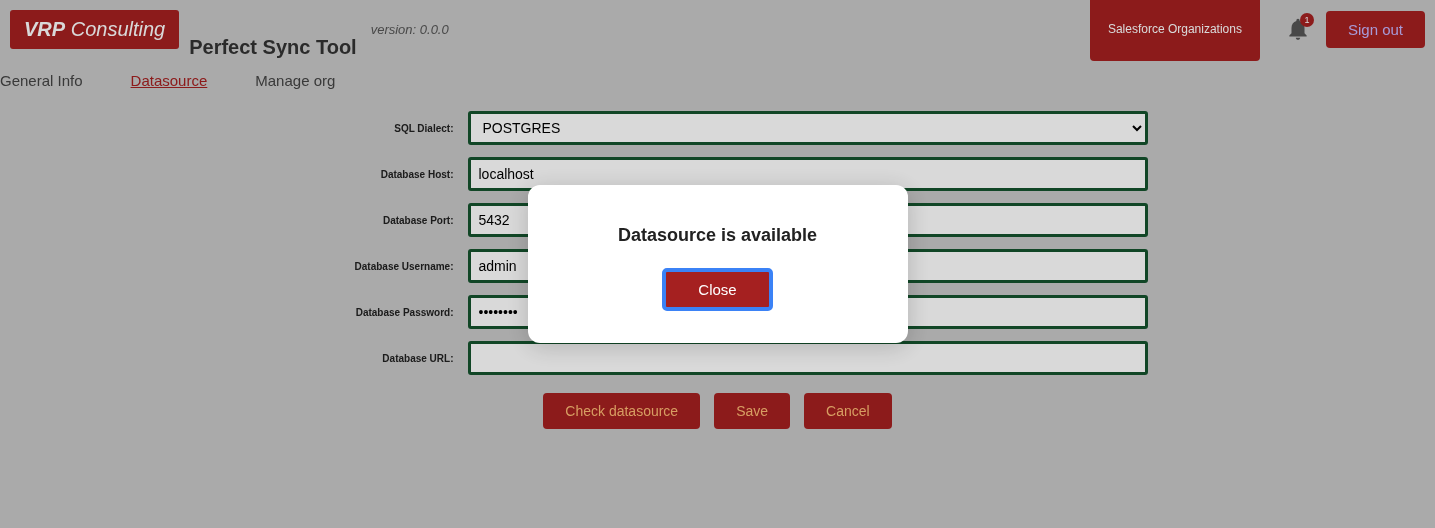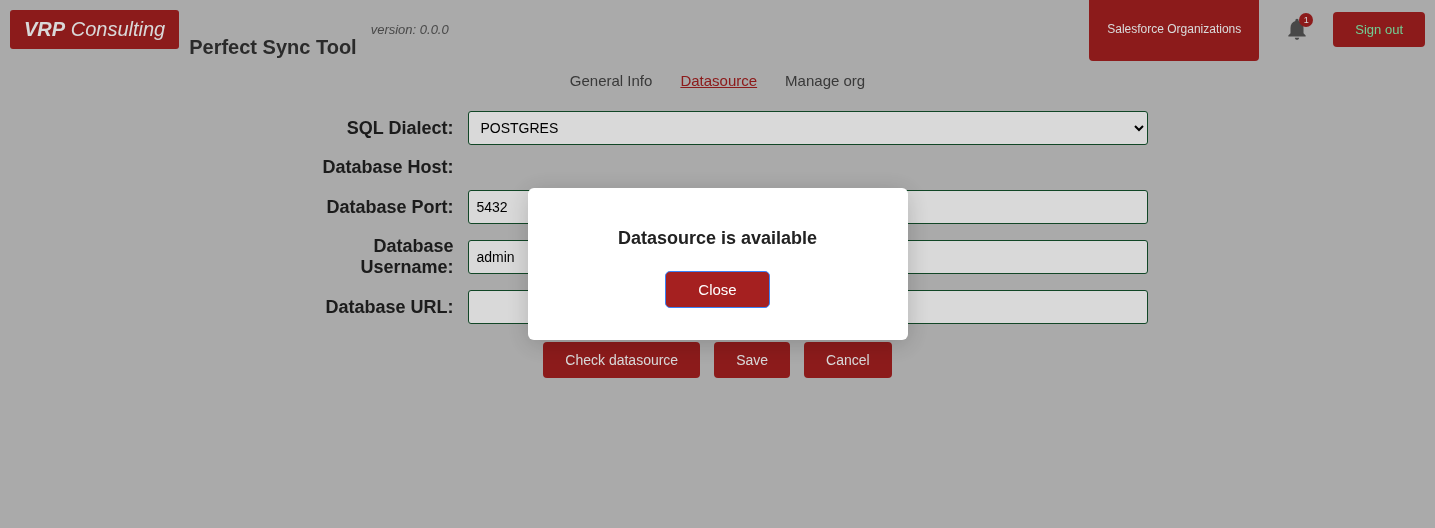--- a/index.html
+++ b/index.html
@@ -76,34 +76,33 @@
       border-radius: 50%;
       width: 14px;
       height: 14px;
       font-size: 9px;
       display: flex;
       align-items: center;
       justify-content: center;
     }
     .sign-out-btn {
       background: #a52020;
-      color: #86efac;
+      color: #c4b5fd;
       border: none;
       padding: 10px 22px;
       border-radius: 4px;
-      font-size: 13px;
-      cursor: pointer;
-      margin-left: 8px;
+      font-size: 15px;
+      cursor: pointer;
     }
 
     
     .tab-nav {
       display: flex;
-      justify-content: center;
-      gap: 28px;
+      justify-content: flex-start;
+      gap: 48px;
       padding: 14px 0 10px;
       background: #c8c8c8;
     }
     .tab-item {
       font-size: 15px;
       color: #444;
       cursor: pointer;
       text-decoration: none;
       padding-bottom: 2px;
     }
@@ -126,84 +125,84 @@
     }
     .form-row {
       display: flex;
       align-items: center;
       margin-bottom: 12px;
     }
     .form-label {
       width: 180px;
       text-align: right;
       padding-right: 14px;
-      font-size: 18px;
+      font-size: 10px;
       font-weight: bold;
       color: #222;
       flex-shrink: 0;
     }
     .form-control {
       flex: 1;
       height: 34px;
-      border: 1px solid #14532d;
+      border: 3px solid #14532d;
       border-radius: 3px;
       padding: 0 8px;
       font-size: 14px;
       background: white;
     }
     select.form-control {
       background: white;
       appearance: auto;
     }
 
     
     .form-actions {
       display: flex;
       justify-content: center;
       gap: 14px;
       margin-top: 18px;
     }
     .action-btn {
       background: #a52020;
-      color: #ffffff;
+      color: #fdba74;
       border: none;
       padding: 10px 22px;
       border-radius: 4px;
       font-size: 14px;
       cursor: pointer;
     }
 
     
     .modal-overlay {
       position: fixed;
       top: 0; left: 0; right: 0; bottom: 0;
       background: rgba(0,0,0,0.15);
       display: flex;
       align-items: center;
       justify-content: center;
       z-index: 100;
     }
     .modal-box {
       background: white;
-      border-radius: 6px;
+      border-radius: 12px;
       padding: 40px 60px 32px;
       min-width: 380px;
       text-align: center;
       box-shadow: 0 4px 24px rgba(0,0,0,0.18);
     }
     .modal-title {
       font-size: 18px;
       font-weight: bold;
       color: #222;
       margin-bottom: 22px;
     }
     .modal-close-btn {
       background: #a52020;
       color: white;
-      border: 1px solid #3b82f6;
+      border: 4px solid #3b82f6;
       padding: 9px 32px;
       border-radius: 5px;
       font-size: 15px;
       cursor: pointer;
     }
   </style>
 </head>
 <body>
 
 <div class="header">
@@ -237,33 +236,38 @@
       <select class="form-control">
         <option>POSTGRES</option>
         <option>MYSQL</option>
         <option>MSSQL</option>
         <option>ORACLE</option>
       </select>
     </div>
 
     <div class="form-row">
       <label class="form-label">Database Host:</label>
+      <input type="text" class="form-control" value="localhost" style="">
     </div>
 
     <div class="form-row">
       <label class="form-label">Database Port:</label>
       <input type="text" class="form-control" value="5432" style="">
     </div>
 
 
     <div class="form-row">
       <label class="form-label">Database Username:</label>
       <input type="text" class="form-control" value="admin" style="">
     </div>
 
+    <div class="form-row">
+      <label class="form-label">Database Password:</label>
+      <input type="password" class="form-control" value="password" style="">
+    </div>
 
     <div class="form-row">
       <label class="form-label">Database URL:</label>
       <input type="text" class="form-control" value="" style="">
     </div>
 
     <div class="form-actions">
       <button class="action-btn">Check datasource</button>
       <button class="action-btn">Save</button>
       <button class="action-btn">Cancel</button>

